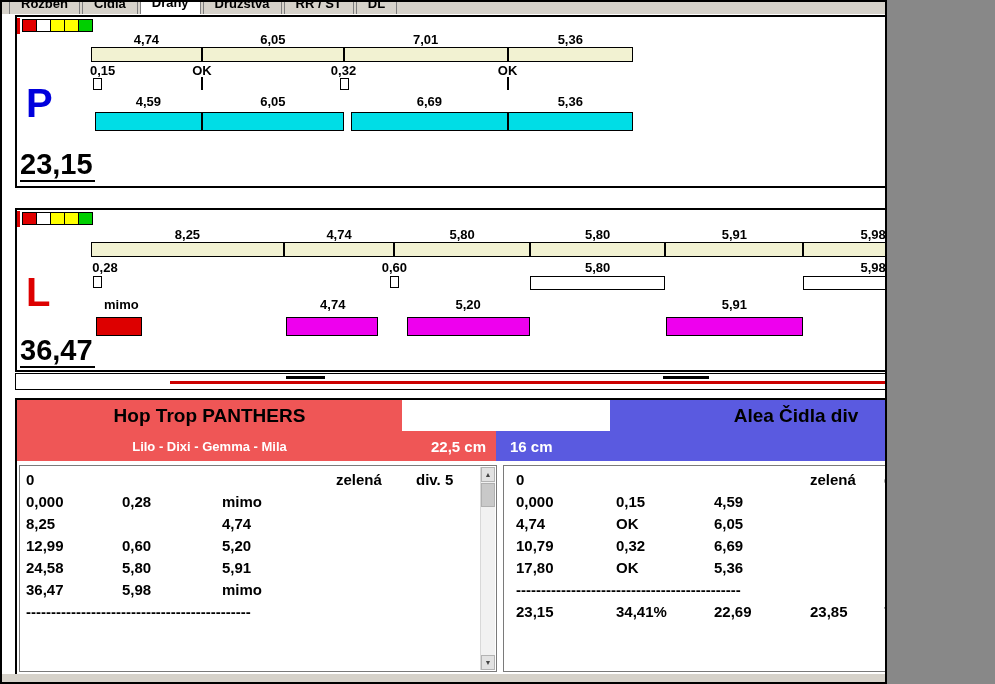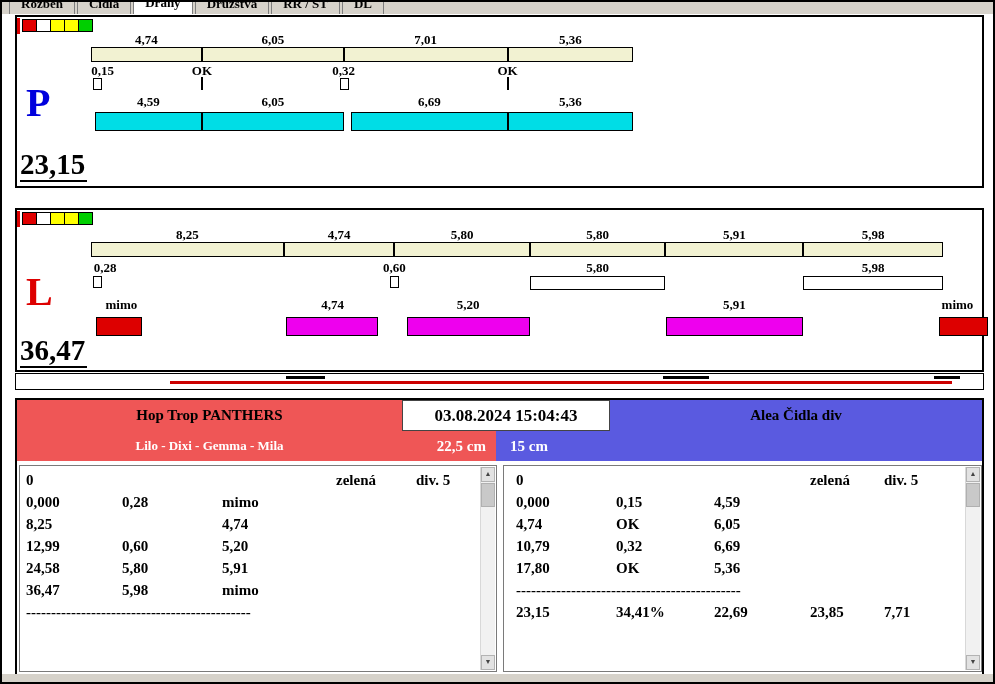--- a/index.html
+++ b/index.html
@@ -1,20 +1,20 @@
 <!DOCTYPE html>
 <html><head>
 <meta charset="utf-8">
 <style>
   html,body{margin:0;padding:0;background:#888;}
   *{box-sizing:border-box;}
   .window{
-    position:relative;width:995px;height:684px;background:#ffffff;
+    position:relative;width:887px;height:684px;background:#ffffff;
     border:2px solid #000;overflow:hidden;
-    font-family:Liberation Serif, serif;color:#000;
+    font-family:Liberation Sans, sans-serif;color:#000;
   }
   
   .tabstrip{position:absolute;left:0;top:0;right:0;height:12px;background:#d6d2ca;
     display:flex;align-items:flex-end;padding-left:7px;overflow:hidden;}
   .tab{height:22px;padding:0 11px;display:flex;align-items:center;justify-content:center;
     font-size:13px;font-weight:bold;background:#d6d2ca;border:1px solid #7d7d7d;border-bottom:none;
     margin-right:2px;white-space:nowrap;}
   .tab.selected{background:#fff;height:24px;}
   
   .panel{position:absolute;left:13px;width:969px;background:#fff;border:2px solid #000;}
@@ -48,21 +48,21 @@
   .timeline{position:absolute;left:13px;top:371px;width:969px;height:17px;border:1px solid #000;background:#fff;}
   
   .footer{position:absolute;left:13px;top:396px;width:969px;height:278px;border:2px solid #000;background:#fff;}
   .fh1-red{position:absolute;left:0;top:0;width:385px;height:31px;}
   .fh1-dt{position:absolute;left:385px;top:0;width:208px;height:31px;background:#fff;border:1px solid #444;
     display:flex;align-items:center;justify-content:center;font-size:17px;font-weight:bold;z-index:2;}
   .fh1-blue{position:absolute;left:593px;top:0;right:0;height:31px;}
   .fh2-red{position:absolute;left:0;top:31px;width:479px;height:30px;}
   .fh2-blue{position:absolute;left:479px;top:31px;right:0;height:30px;}
   .team-name{display:flex;align-items:center;justify-content:center;height:100%;
-    font-size:15px;font-weight:bold;color:#000;}
+    font-size:19px;font-weight:bold;color:#000;}
   .members{position:absolute;left:0;top:0;width:385px;height:100%;display:flex;align-items:center;
     justify-content:center;color:#fff;font-size:13px;font-weight:bold;}
   .members-right{left:115px;width:auto;right:0;}
   .cm{position:absolute;top:0;height:100%;display:flex;align-items:center;color:#fff;
     font-size:15px;font-weight:bold;}
   .cm-left{right:10px;}
   .cm-right{left:14px;}
   .listbox{position:absolute;top:65px;height:207px;background:#fff;border:1px solid #7a7a7a;}
   .lb-left{left:2px;width:478px;}
   .lb-right{left:486px;width:479px;}
@@ -203,32 +203,29 @@
       <div class="bi hline" style="left: 15.9585%; width: 80.829%; background: rgb(204, 0, 0);"></div>
       <div class="bi dash" style="left: 27.8756%; width: 4.04145%;"></div>
       <div class="bi dash" style="left: 66.943%; width: 4.76684%;"></div>
       <div class="bi dash" style="left: 94.9223%; width: 2.6943%;"></div>
     </div>
 
   <div class="footer">
     <div class="fh1-red" style="background: rgb(239, 86, 86);">
       <div class="team-name">Hop Trop PANTHERS</div>
     </div>
-    <div class="fh1-dt">
-      <span>03.08.2024 15:04:43</span>
-    </div>
     <div class="fh1-blue" style="background: rgb(90, 90, 224);">
       <div class="team-name">Alea Čidla div</div>
     </div>
     <div class="fh2-red" style="background: rgb(239, 86, 86);">
       <div class="members">Lilo - Dixi - Gemma - Mila</div>
       <div class="cm cm-left">22,5 cm</div>
     </div>
     <div class="fh2-blue" style="background: rgb(90, 90, 224);">
-      <div class="cm cm-right">15 cm</div>
+      <div class="cm cm-right">16 cm</div>
     </div>
 
     <div class="listbox lb-left">
       <div class="lrows">
           <div class="lrow">
             <span class="lc" style="left: 4px;">0</span>
             <span class="lc" style="left: 314px;">zelená</span>
             <span class="lc" style="left: 394px;">div. 5</span>
           </div>
           <div class="lrow">

